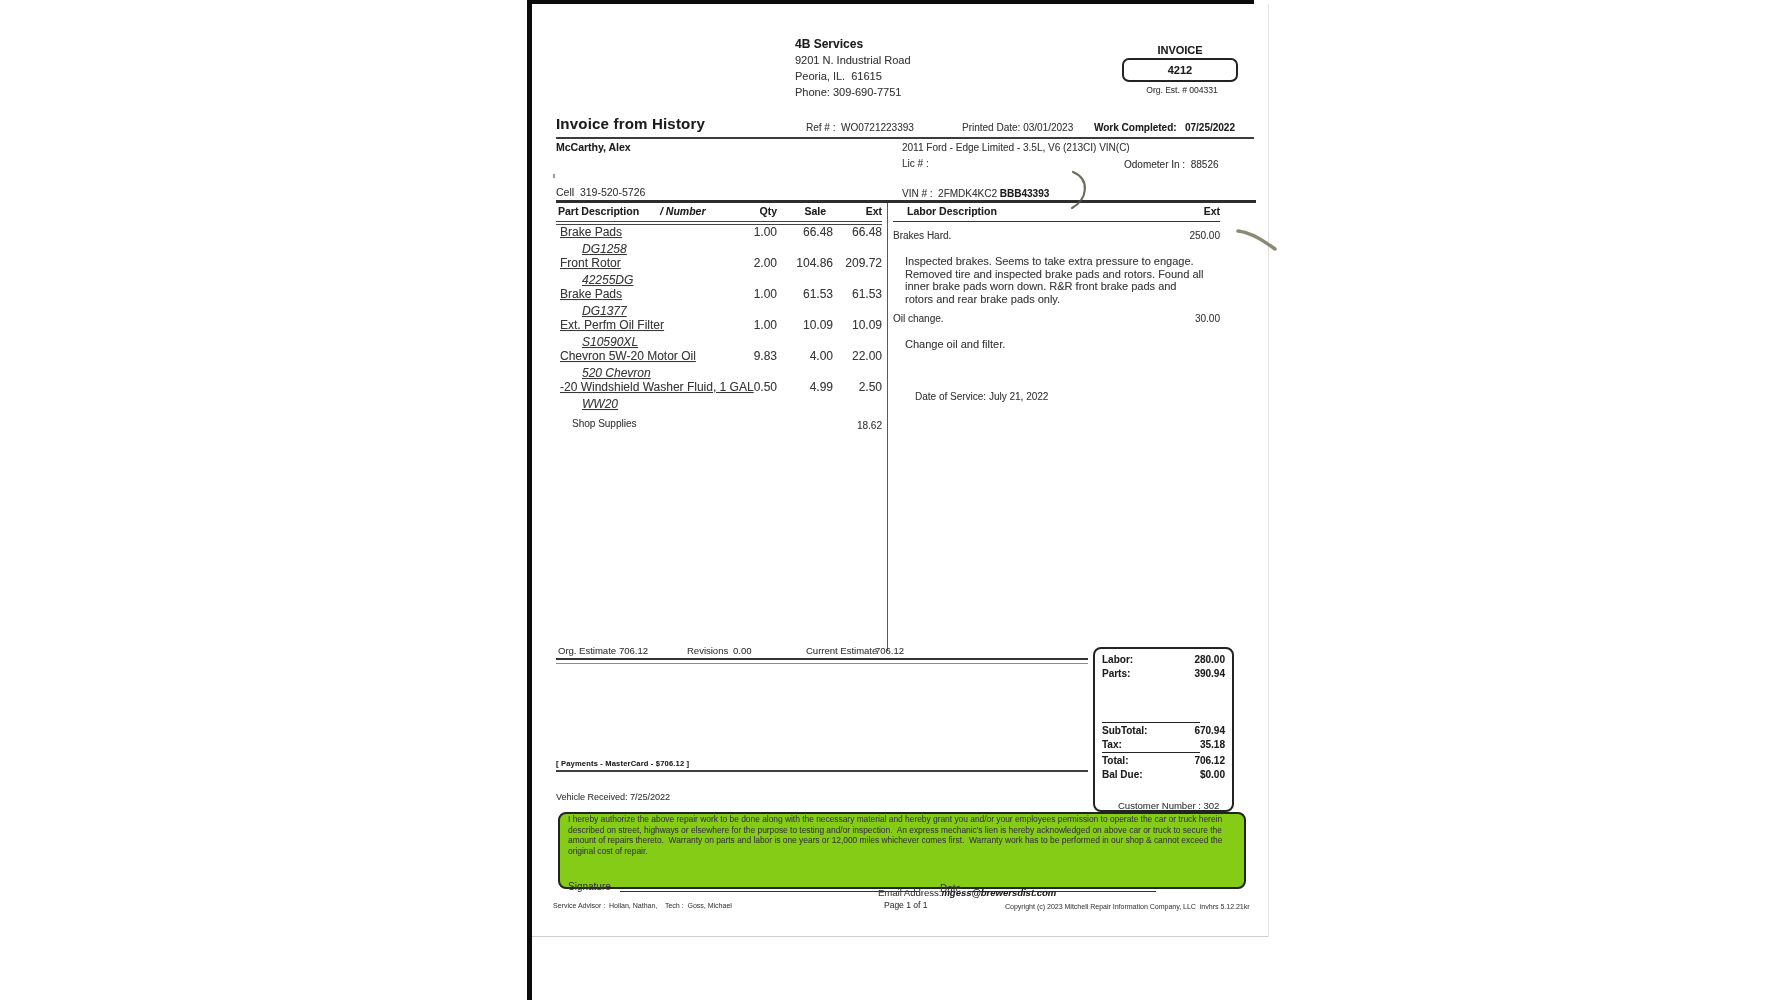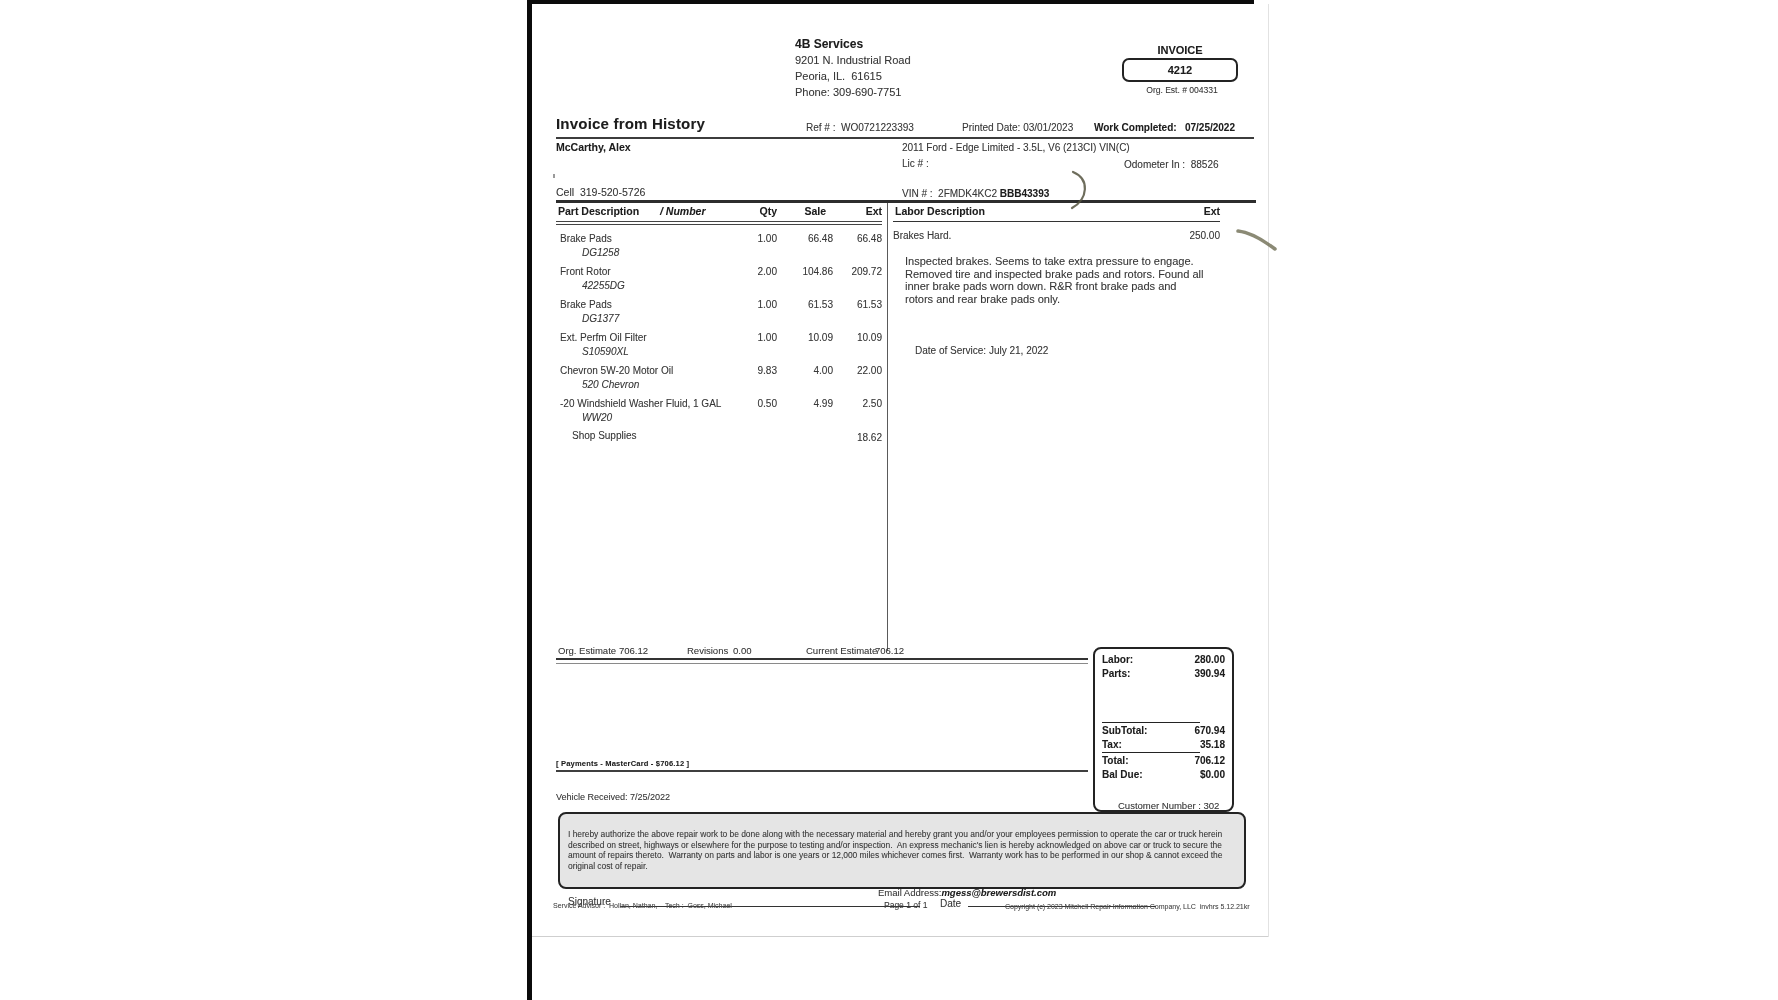--- a/index.html
+++ b/index.html
@@ -43,34 +43,34 @@
   .hline2{left:556px;top:200px;width:700px;height:3px;background:#2d2d2d;}
 
   
   .parts{left:556px;top:205px;width:326px;}
   .parts-headline{position:relative;height:14px;font-size:10.5px;}
   .ph-desc{position:absolute;left:2px;}
   .ph-num{position:absolute;left:104px;}
   .ph-qty,.ph-sale,.ph-ext,.pr-qty,.pr-sale,.pr-ext{position:absolute;width:62px;text-align:right;top:0;}
   .ph-qty{right:105px;} .ph-sale{right:56px;} .ph-ext{right:0;}
   .parts-dline{margin-top:2px;height:2px;border-top:1px solid #444;border-bottom:1px solid #444;}
-  .part-row{position:relative;margin-top:8px;font-size:10px;}
+  .part-row{position:relative;margin-top:0;font-size:12px;text-decoration:underline;}
   .pr-name{margin-left:4px;}
   .pr-number{margin-left:26px;margin-top:3px;font-style:italic;}
   .pr-qty{right:105px;} .pr-sale{right:49px;} .pr-ext{right:0;}
   .shop-row{position:relative;margin-top:7px;font-size:10px;}
   .shop-label{margin-left:16px;}
   .shop-ext{position:absolute;right:0;top:2px;width:62px;text-align:right;}
 
   .vdivider{left:887px;top:203px;width:1px;height:448px;background:#5a5a5a;}
 
   
   .labor{left:893px;top:205px;width:327px;}
   .labor-headline{position:relative;height:14px;font-size:10.5px;}
-  .lh-desc{position:absolute;left:2px;text-align:center;}
+  .lh-desc{position:absolute;left:14px;text-align:center;}
   .lh-ext{position:absolute;right:0;}
   .labor-hline{margin-top:2px;border-top:1.5px solid #333;}
   .labor-item{position:relative;margin-top:8px;font-size:10px;}
   .li-ext{position:absolute;right:0;top:0;}
   .li-detail{margin-left:12px;margin-top:14px;width:302px;font-size:11px;line-height:12.5px;}
   .date-service{margin-top:40px;margin-left:22px;font-size:10px;}
 
   
   .estimate-row{left:556px;top:645px;width:532px;height:12px;font-size:9.5px;}
   .est{position:absolute;top:0;}
@@ -87,21 +87,21 @@
 
   
   .payments{left:556px;top:759px;font-size:7.5px;letter-spacing:0.2px;}
   .payments-line{left:556px;top:770px;width:532px;height:2px;background:#3f3f3f;}
 
   .vehicle-received{left:556px;top:792px;font-size:9px;}
   .customer-number{left:1118px;top:800px;font-size:9.5px;}
 
   
   .disclaimer-box{left:558px;top:812px;width:688px;height:77px;border:2px solid #232323;border-radius:8px;
-       padding:15px 8px;box-sizing:border-box;background:#e5e5e5;}
+       padding:0 8px;box-sizing:border-box;background:#84cc16;}
   .disclaimer-text{font-size:8.4px;line-height:10.6px;}
   .sig-row{position:relative;margin-top:25px;font-size:10px;height:14px;}
   .sig-label{position:absolute;left:0;top:0;}
   .sig-line{position:absolute;left:52px;top:10px;width:300px;border-bottom:1px solid #333;}
   .date-label{position:absolute;left:372px;top:2px;}
   .date-line{position:absolute;left:400px;top:10px;width:188px;border-bottom:1px solid #333;}
 
   
   .email-row{left:878px;top:887px;font-size:9.5px;}
   .email-value{font-weight:bold;font-style:italic;color:#1d1d1d;}
@@ -220,20 +220,25 @@
       <span class="lh-desc">Labor Description</span>
       <span class="lh-ext">Ext</span>
     </div>
     <div class="labor-hline"></div>
 
     <div class="labor-item">
       <div>Brakes Hard.</div>
       <span class="li-ext">250.00</span>
       <div class="li-detail">Inspected brakes. Seems to take extra pressure to engage. Removed tire and inspected brake pads and rotors. Found all inner brake pads worn down. R&amp;R front brake pads and rotors and rear brake pads only.</div>
     </div>
+    <div class="labor-item">
+      <div>Oil change.</div>
+      <span class="li-ext">30.00</span>
+      <div class="li-detail">Change oil and filter.</div>
+    </div>
     <div class="date-service">Date of Service: July 21, 2022</div>
   </div>
 
   <div class="abs estimate-row">
     <span class="est est-org-l">Org. Estimate</span>
     <span class="est est-org-v">706.12</span>
     <span class="est est-rev-l">Revisions</span>
     <span class="est est-rev-v">0.00</span>
     <span class="est est-cur-l">Current Estimate</span>
     <span class="est est-cur-v">706.12</span>

